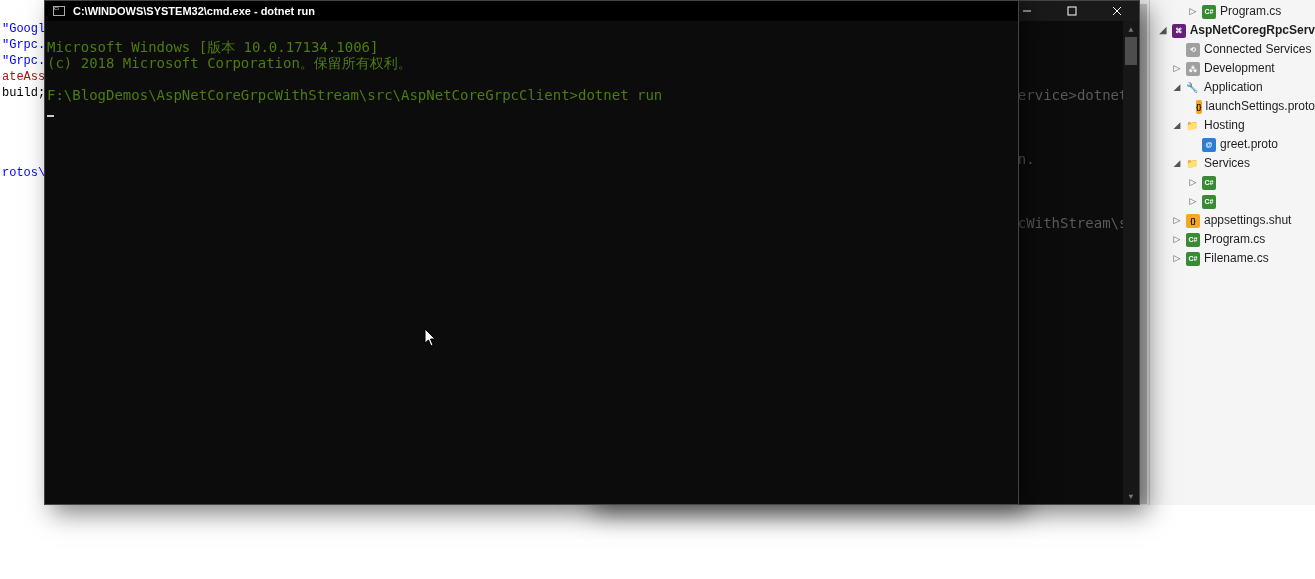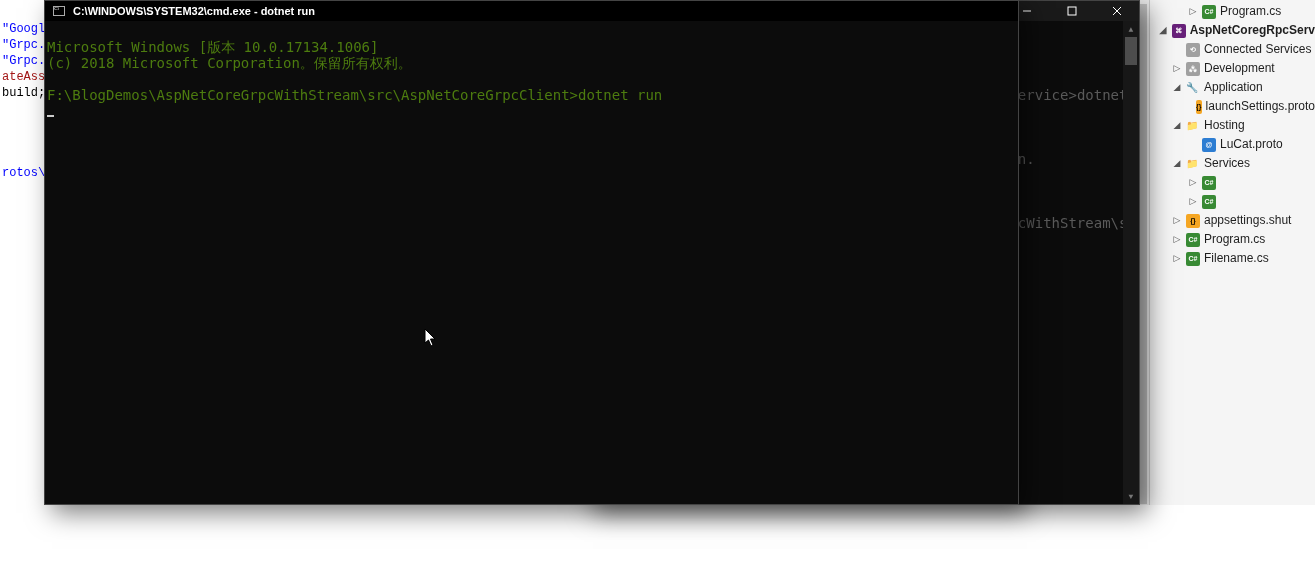--- a/index.html
+++ b/index.html
@@ -263,21 +263,21 @@
         <span>launchSettings.proto</span>
       </div>
       <div class="tree-row ind1">
         <span class="expander">◢</span>
         <span class="ficon">📁</span>
         <span>Hosting</span>
       </div>
       <div class="tree-row ind2">
         <span class="expander"></span>
         <span class="ficon" style="background: rgb(45, 125, 210); color: rgb(255, 255, 255); border-radius: 2px; font-size: 7px; font-weight: 700;">@</span>
-        <span>LuCat.proto</span>
+        <span>greet.proto</span>
       </div>
       <div class="tree-row ind1">
         <span class="expander">◢</span>
         <span class="ficon">📁</span>
         <span>Services</span>
       </div>
       <div class="tree-row ind2">
         <span class="expander">▷</span>
         <span class="ficon" style="background: rgb(56, 138, 52); color: rgb(255, 255, 255); border-radius: 2px; font-size: 7px; font-weight: 700;">C#</span>
         <span></span>

